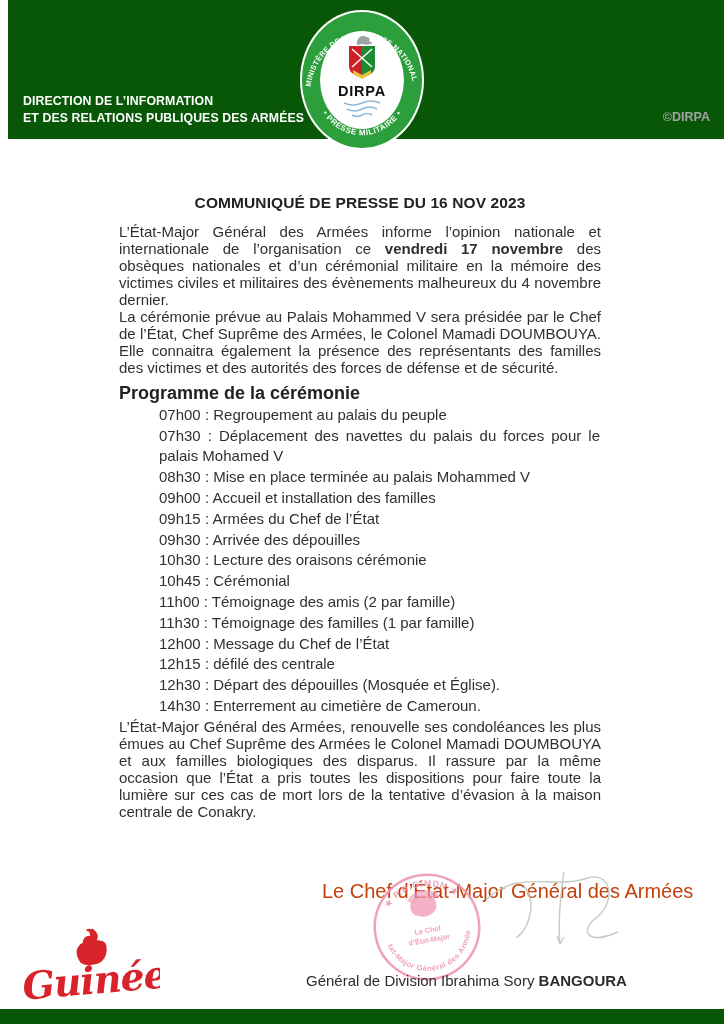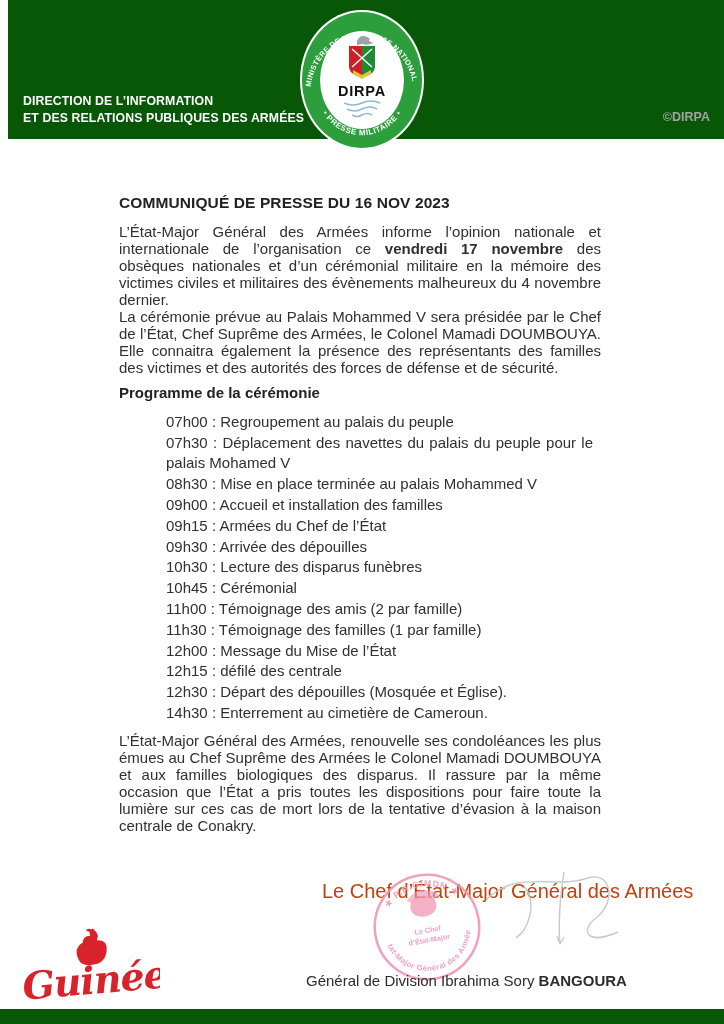--- a/index.html
+++ b/index.html
@@ -10,24 +10,24 @@
   
   .banner{position:absolute;left:8px;top:0;width:724px;height:139px;background:#075707;}
   .org-block{
     position:absolute;left:15px;top:93px;color:#ffffff;
     font-size:12.3px;font-weight:700;line-height:17px;letter-spacing:.1px;white-space:nowrap;
   }
   .copyright{position:absolute;right:22px;top:110px;color:#a3a3a3;font-size:12.5px;font-weight:600;}
   .logo-wrap{position:absolute;left:297px;top:8px;width:130px;height:145px;}
   
   .content{position:absolute;left:119px;top:194px;width:482px;}
-  .doc-title{margin:0 0 11px;font-size:15.5px;font-weight:700;color:#222;letter-spacing:.1px;}
+  .doc-title{margin:0 0 11px;text-align:center;font-size:15.5px;font-weight:700;color:#222;letter-spacing:.1px;}
   .para{margin:0;text-align:justify;font-size:15px;line-height:17px;}
-  .program-heading{margin:7px 0 0;font-size:15px;font-weight:700;color:#222;line-height:20.8px;}
-  .program-list{list-style:none;margin:8px;padding:0 0 0 39px;}
+  .program-heading{margin:7px 0 0;font-size:18px;font-weight:700;color:#222;line-height:20.8px;}
+  .program-list{list-style:none;margin:1px;padding:0 0 0 39px;}
   .program-list li{text-align:justify;font-size:15px;line-height:20.8px;}
   .closing{margin-top:0;}
   
   .sig-title{position:absolute;left:322px;top:880px;font-size:20px;color:#c2410c;}
   .stamp-wrap{position:absolute;left:364px;top:869px;width:126px;height:116px;opacity:.88;transform:rotate(-10deg);}
   .squiggle-wrap{position:absolute;left:468px;top:860px;width:170px;height:105px;}
   .sig-name{position:absolute;left:306px;top:940px;font-size:15px;color:#2c2c2c;margin-top:32px;}
   .bold{font-weight:700;}
   
   .guinee-wrap{position:absolute;left:20px;top:928px;width:140px;height:84px;}
@@ -85,30 +85,30 @@
     <h1 class="doc-title">COMMUNIQUÉ DE PRESSE DU 16 NOV 2023</h1>
 
     <p class="para"><span>L’État-Major Général des Armées informe l’opinion nationale et internationale de l’organisation ce </span><span class="bold">vendredi 17 novembre</span><span> des obsèques nationales et d’un cérémonial militaire en la mémoire des victimes civiles et militaires des évènements malheureux du 4 novembre dernier.</span></p>
 
     <p class="para">La cérémonie prévue au Palais Mohammed V sera présidée par le Chef de l’État, Chef Suprême des Armées, le Colonel Mamadi DOUMBOUYA. Elle connaitra également la présence des représentants des familles des victimes et des autorités des forces de défense et de sécurité.</p>
 
     <h2 class="program-heading">Programme de la cérémonie</h2>
 
     <ul class="program-list">
       <li>07h00 : Regroupement au palais du peuple</li>
-      <li>07h30 : Déplacement des navettes du palais du peuple pour le palais Mohamed V</li>
+      <li>07h30 : Déplacement des navettes du palais du forces pour le palais Mohamed V</li>
       <li>08h30 : Mise en place terminée au palais Mohammed V</li>
       <li>09h00 : Accueil et installation des familles</li>
       <li>09h15 : Armées du Chef de l’État</li>
       <li>09h30 : Arrivée des dépouilles</li>
-      <li>10h30 : Lecture des disparus funèbres</li>
+      <li>10h30 : Lecture des oraisons cérémonie</li>
       <li>10h45 : Cérémonial</li>
       <li>11h00 : Témoignage des amis (2 par famille)</li>
       <li>11h30 : Témoignage des familles (1 par famille)</li>
-      <li>12h00 : Message du Mise de l’État</li>
+      <li>12h00 : Message du Chef de l’État</li>
       <li>12h15 : défilé des centrale</li>
       <li>12h30 : Départ des dépouilles (Mosquée et Église).</li>
       <li>14h30 : Enterrement au cimetière de Cameroun.</li>
     </ul>
 
     <p class="para closing">L’État-Major Général des Armées, renouvelle ses condoléances les plus émues au Chef Suprême des Armées le Colonel Mamadi DOUMBOUYA et aux familles biologiques des disparus. Il rassure par la même occasion que l’État a pris toutes les dispositions pour faire toute la lumière sur ces cas de mort lors de la tentative d’évasion à la maison centrale de Conakry.</p>
   </main>
 
   <div class="sig-title">Le Chef d’État-Major Général des Armées</div>
 

